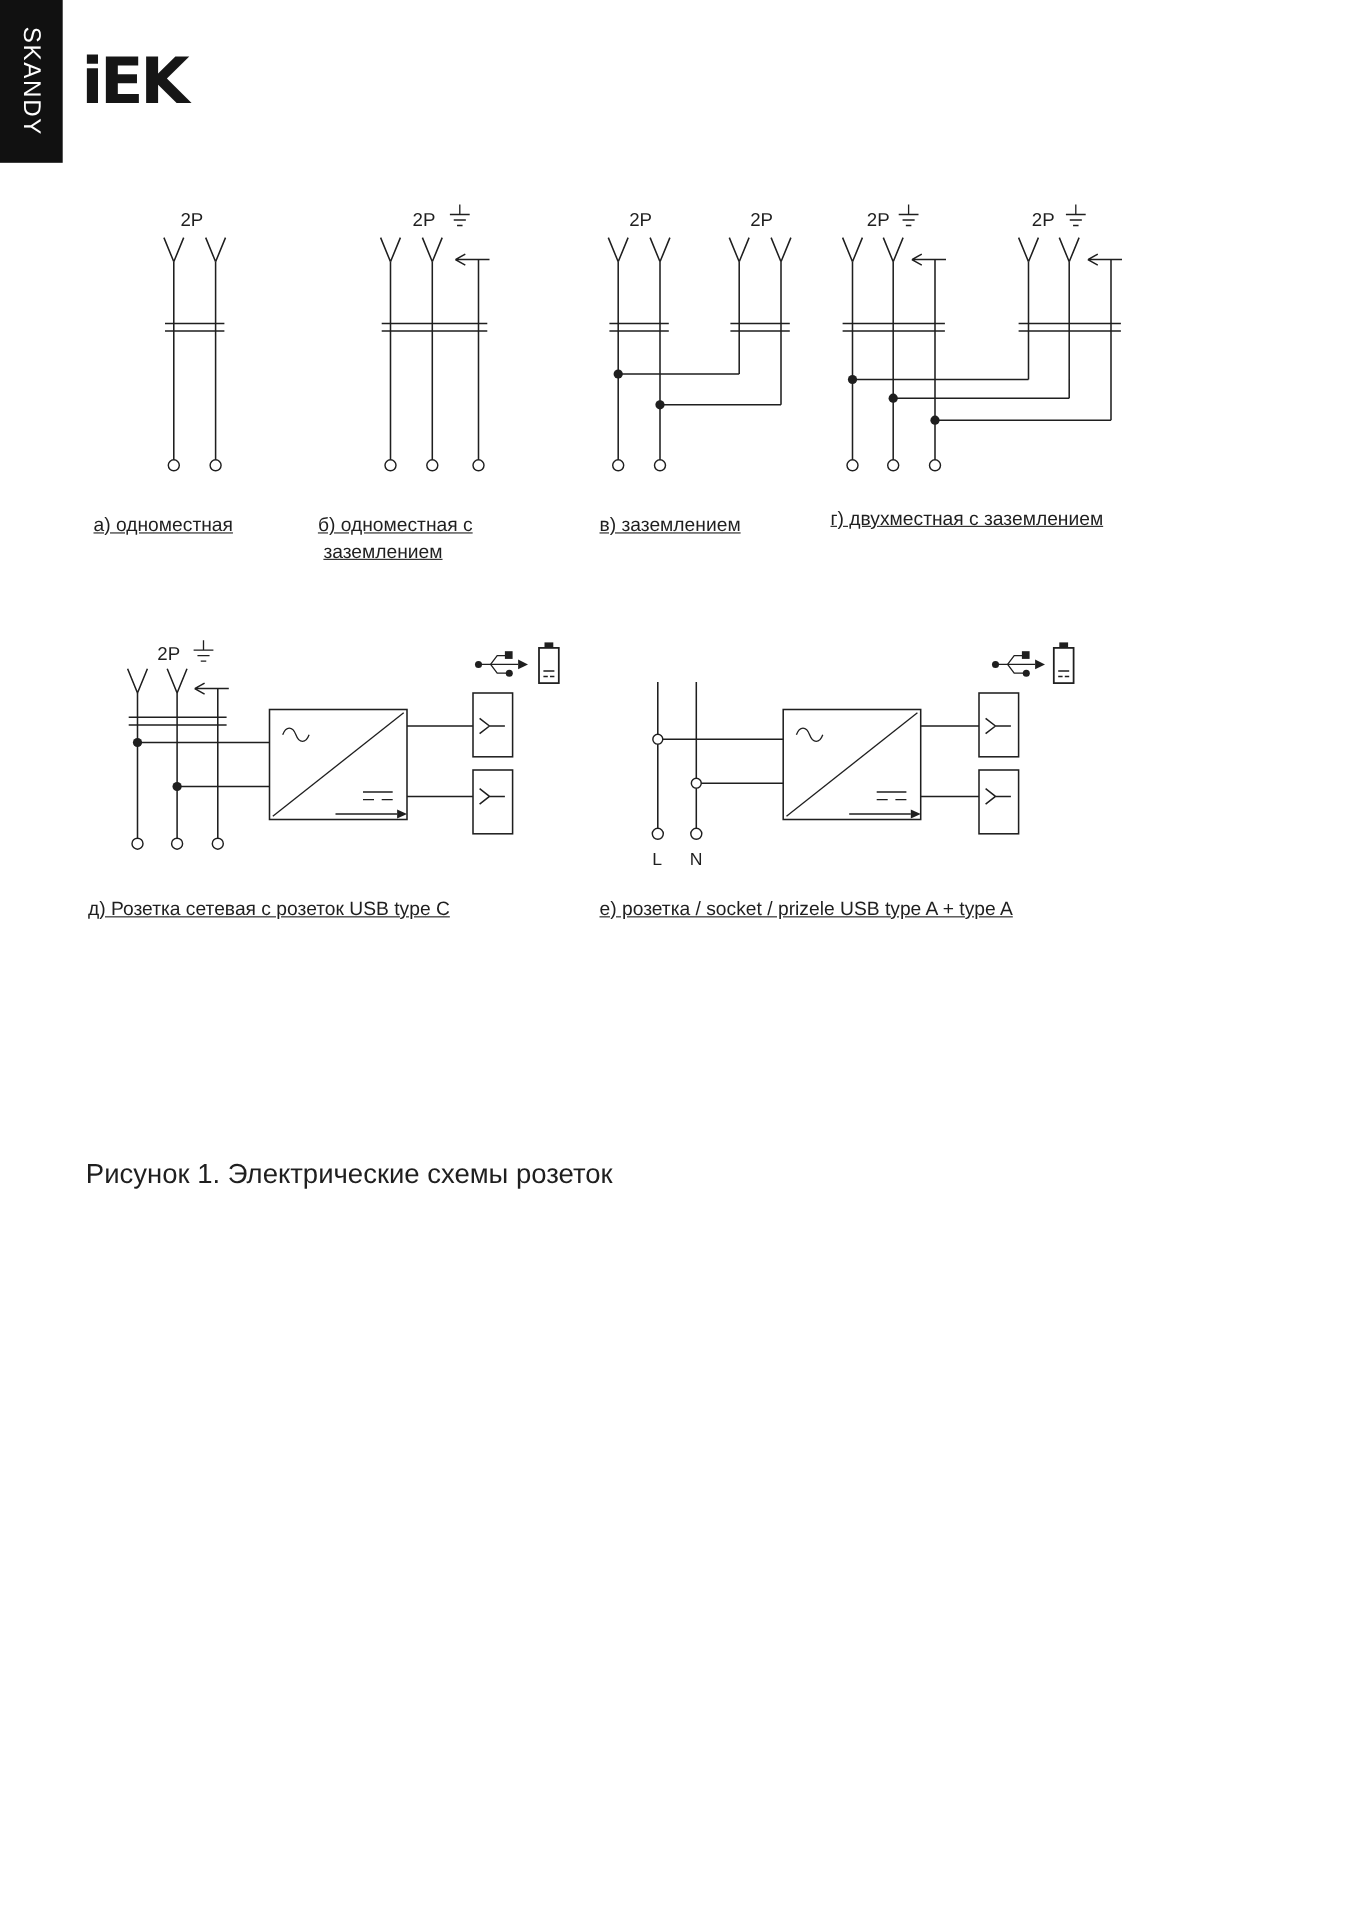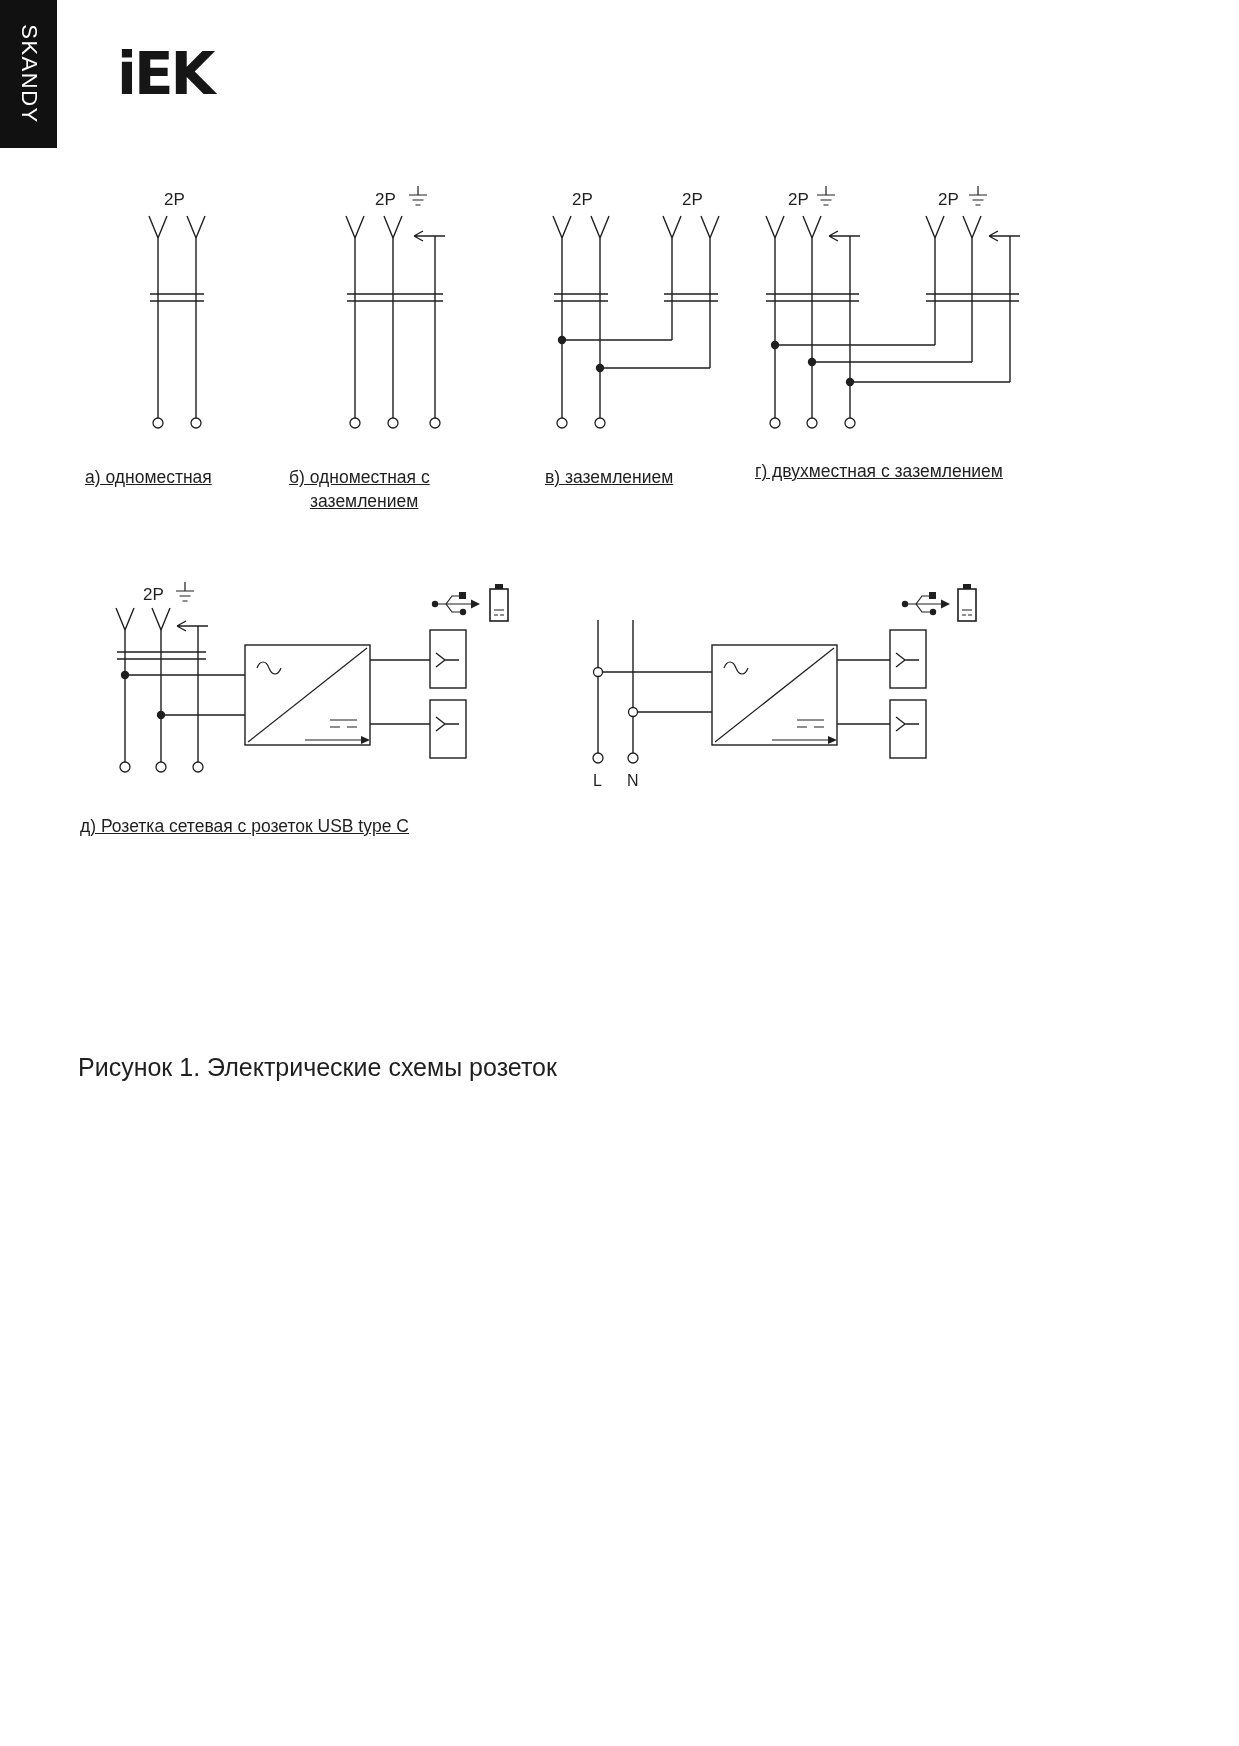--- a/index.html
+++ b/index.html
@@ -28,21 +28,20 @@
     color:#ffffff;
     font-size:22px;
     letter-spacing:1.5px;
   }
   .logo {
     position:absolute; left:74px; top:40px;
     font-size:58px; font-weight:800;
     letter-spacing:-3px;
     color:#161616;
     font-family:"DejaVu Sans","Liberation Sans",sans-serif;
-    margin-left:43px;
   }
   .diagram { position:absolute; }
   .w { stroke:#1f1f1f; stroke-width:1.4; fill:none; }
   .thin { stroke:#1f1f1f; stroke-width:1.2; fill:none; }
   .dot { fill:#1f1f1f; stroke:none; }
   .term { fill:#ffffff; stroke:#1f1f1f; stroke-width:1.3; }
   .fill { fill:#1f1f1f; stroke:none; }
   svg text {
     font-family:"Liberation Sans","DejaVu Sans",sans-serif;
     font-size:17px; fill:#1f1f1f; stroke:none;
@@ -278,21 +277,22 @@
     <g transform="translate(400,12)">
       <rect class="fill" x="5" y="0" width="8" height="5"></rect>
       <rect class="w" x="0" y="5" width="18" height="32" style="stroke-width:1.6"></rect>
       <path class="thin" d="M4,26 H14 M4,31 H8 M10,31 H14"></path>
     </g>
   </svg>
 
   <div class="cap" style="left:85px;top:466px">а) одноместная</div>
   <div class="cap" style="left:289px;top:466px">
     <div>б) одноместная с</div>
-    <div style="margin-left:21px">заземлением</div>
+    <div style="margin-left:5px">заземлением</div>
   </div>
   <div class="cap" style="left:545px;top:466px">в) заземлением</div>
   <div class="cap" style="left:755px;top:460px">г) двухместная с заземлением</div>
   <div class="cap" style="left:80px;top:815px">д) Розетка сетевая с розеток USB type C</div>
+  <div class="cap" style="left:545px;top:815px">е) розетка / socket / prizele USB type A + type A</div>
 
   <div class="figure-caption" style="left:78px;top:1053px">Рисунок 1. Электрические схемы розеток</div>
 
 </div>
 
 </body></html>

